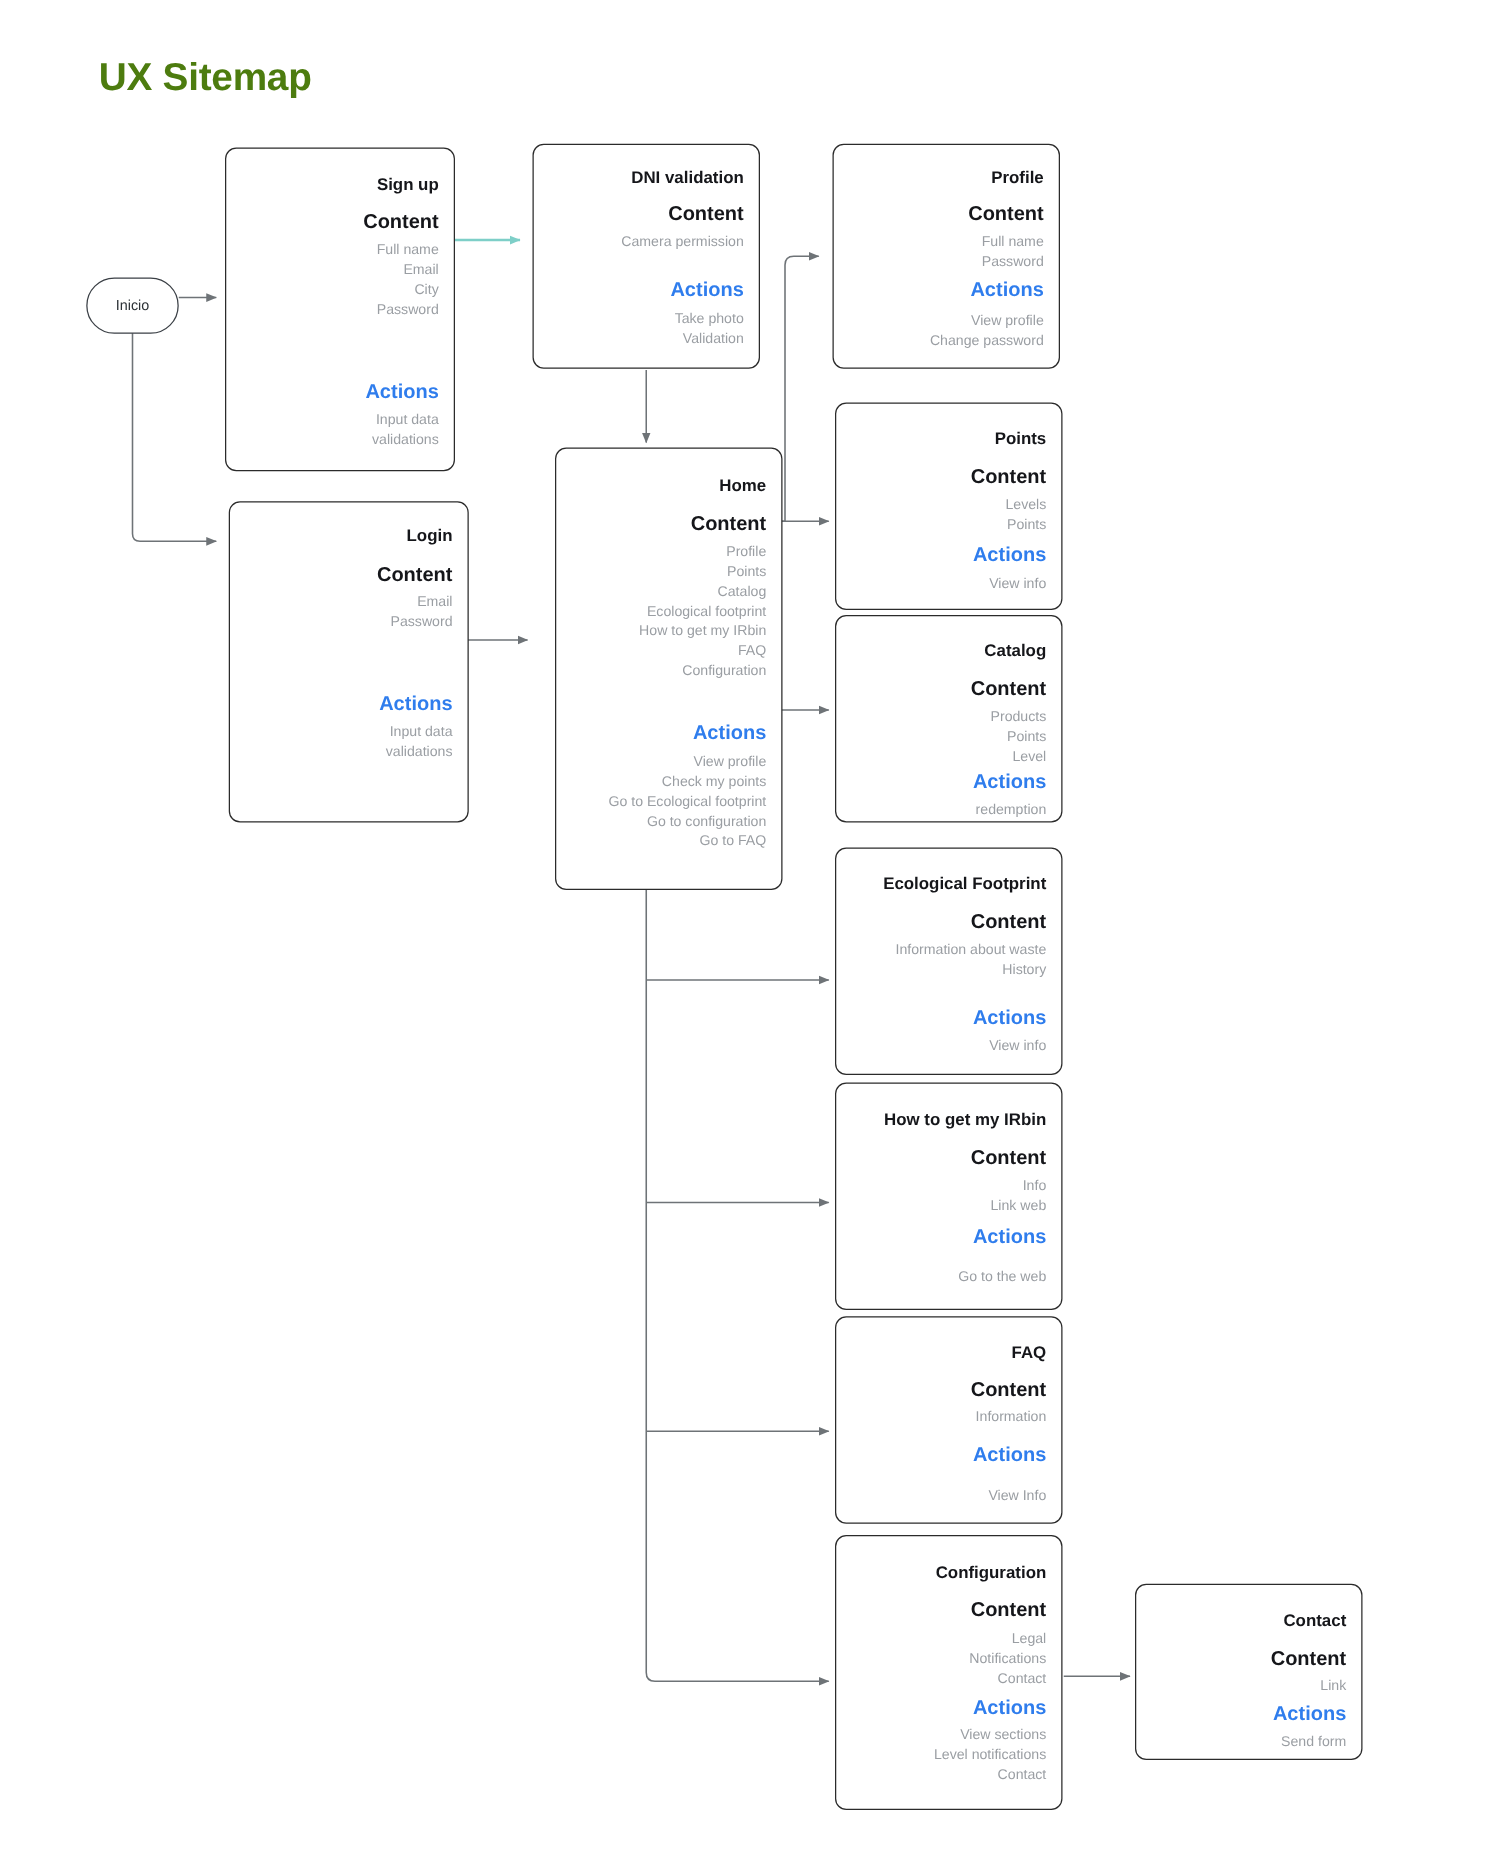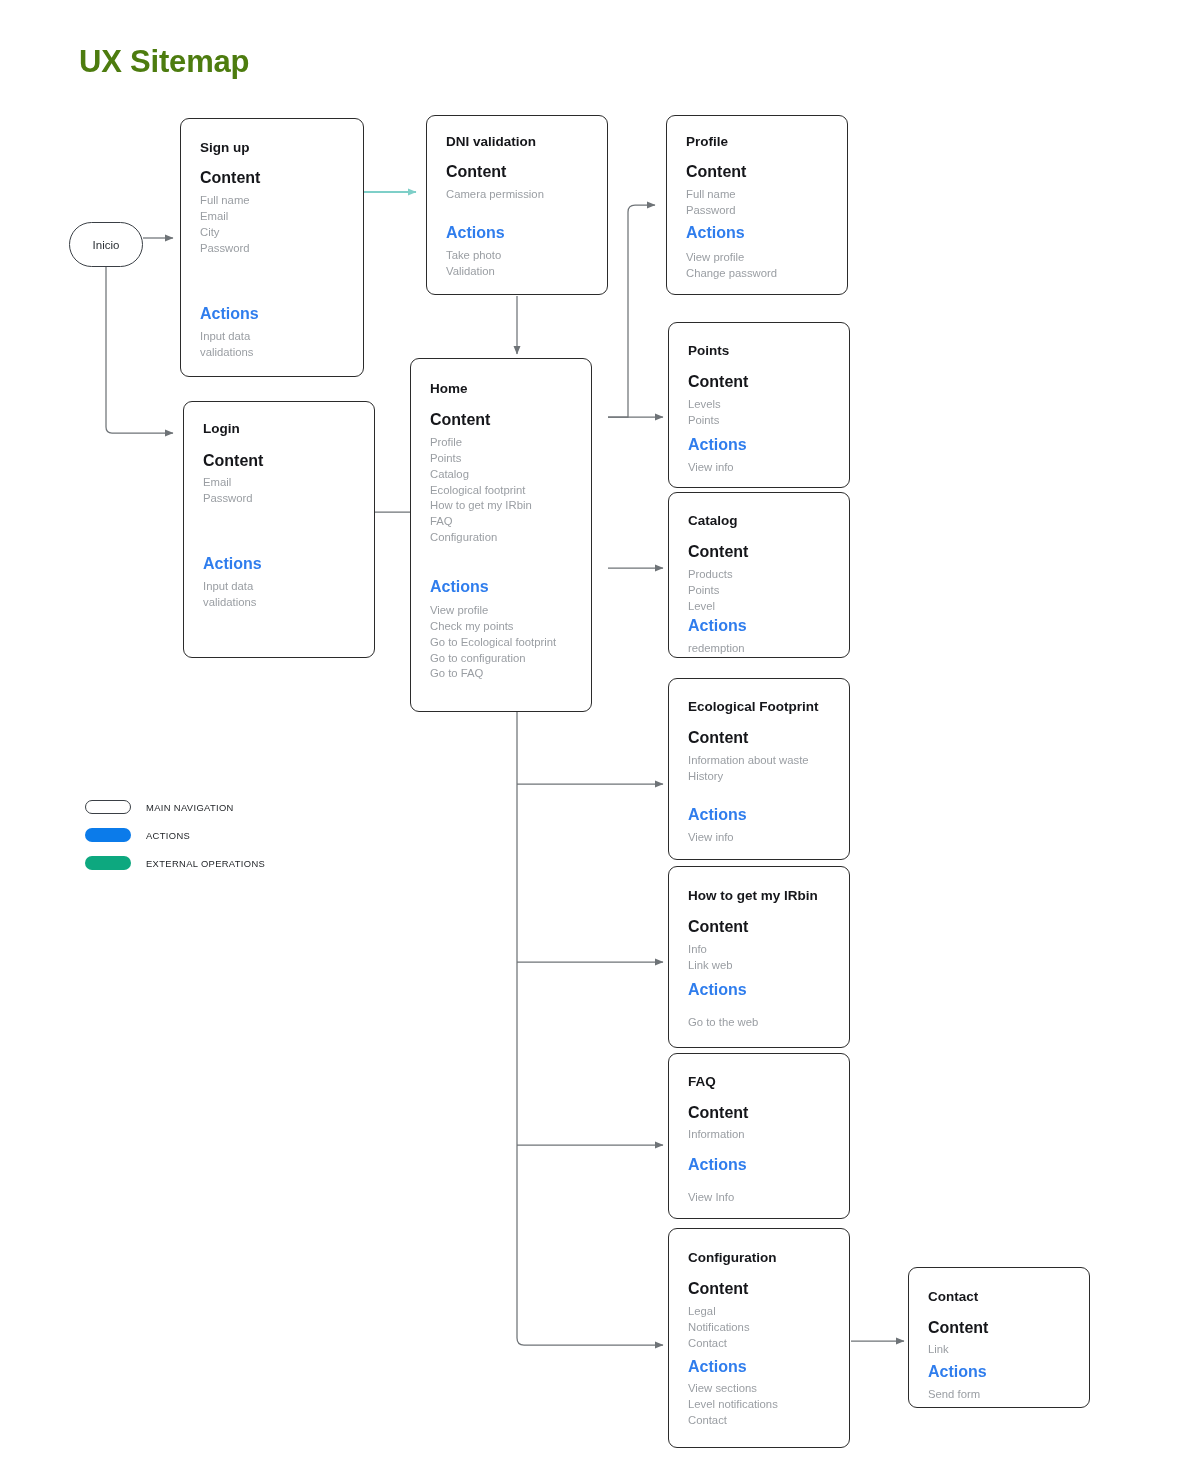--- a/index.html
+++ b/index.html
@@ -41,20 +41,21 @@
     margin-left: 11px;
   }
 
   
   .card {
     position: absolute;
     box-sizing: border-box;
     background: #ffffff;
     border: 1.4px solid #2b2b2b;
     border-radius: 9px;
+    text-align: right;
   }
   .card-inner {
     position: absolute;
     left: 19px;
     right: 12px;
     top: 0;
   }
   .card-title {
     font-size: 13.5px;
     font-weight: bold;
@@ -246,21 +247,21 @@
     </div>
     <div class="card-inner" style="top:152px;">
       <div class="sec-head actions">Actions</div>
       <div class="blk" style="margin-top:6px;">
         <div class="item">Input data</div>
         <div class="item">validations</div>
       </div>
     </div>
   </div>
 
-  <div class="card" style="left:410px; top:358px; width:182px; height:354px;">
+  <div class="card" style="left:444px; top:358px; width:182px; height:354px;">
     <div class="card-inner" style="top:22px;">
       <div class="card-title">Home</div>
     </div>
     <div class="card-inner" style="top:51px;">
       <div class="sec-head">Content</div>
       <div class="blk" style="margin-top:6px;">
         <div class="item">Profile</div>
         <div class="item">Points</div>
         <div class="item">Catalog</div>
         <div class="item">Ecological footprint</div>
@@ -409,28 +410,14 @@
       </div>
     </div>
     <div class="card-inner" style="top:94px;">
       <div class="sec-head actions">Actions</div>
       <div class="blk" style="margin-top:6px;">
         <div class="item">Send form</div>
       </div>
     </div>
   </div>
 
-  <div class="legend">
-    <div class="legend-row">
-      <div class="legend-pill outline"></div>
-      <div class="legend-label">MAIN NAVIGATION</div>
-    </div>
-    <div class="legend-row">
-      <div class="legend-pill" style="background:#0b7bea;"></div>
-      <div class="legend-label">ACTIONS</div>
-    </div>
-    <div class="legend-row">
-      <div class="legend-pill" style="background:#0da87f;"></div>
-      <div class="legend-label">EXTERNAL OPERATIONS</div>
-    </div>
-  </div>
 
 </div>
 
 </body></html>

